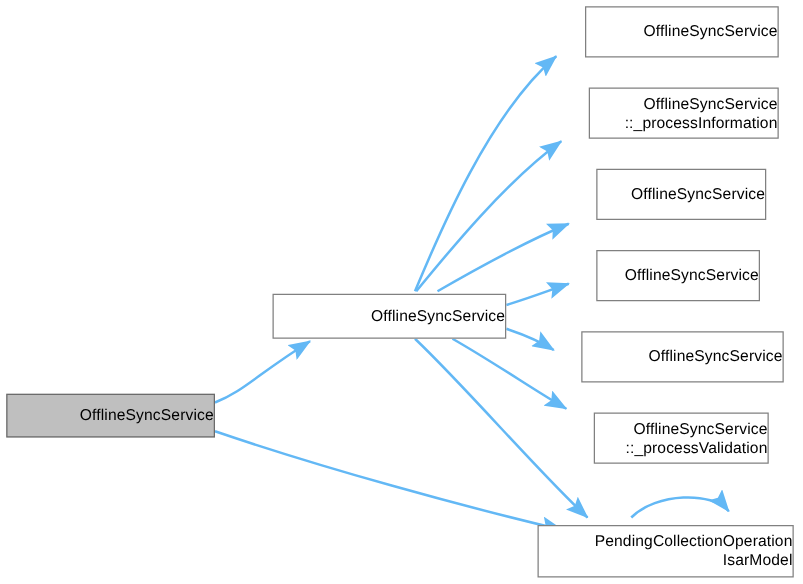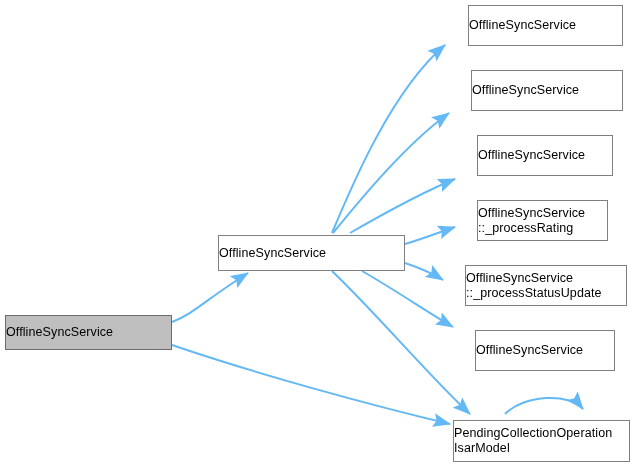--- a/index.html
+++ b/index.html
@@ -22,21 +22,21 @@
     width: 642px;
     height: 467px;
   }
   .node {
     position: absolute;
     box-sizing: border-box;
     border: 1px solid #808080;
     background: #ffffff;
     display: flex;
     flex-direction: column;
-    align-items: flex-start;
+    align-items: flex-end;
     justify-content: center;
     color: #000000;
     font-size: 12.5px;
     line-height: 15px;
     letter-spacing: 0.1px;
     white-space: nowrap;
     z-index: 5;
   }
   .node.root {
     background: #bfbfbf;
@@ -76,34 +76,34 @@
         <span class="ln">OfflineSyncService</span>
       </div>
       <div class="node" style="left: 218px; top: 235px; width: 187px; height: 36px;">
         <span class="ln">OfflineSyncService</span>
       </div>
       <div class="node" style="left: 468px; top: 5px; width: 155px; height: 41px;">
         <span class="ln">OfflineSyncService</span>
       </div>
       <div class="node" style="left: 471px; top: 70px; width: 152px; height: 41px;">
         <span class="ln">OfflineSyncService</span>
+        <span class="ln">::_processInformation</span>
       </div>
       <div class="node" style="left: 477px; top: 135px; width: 136px; height: 41px;">
         <span class="ln">OfflineSyncService</span>
       </div>
       <div class="node" style="left: 477px; top: 200px; width: 131px; height: 41px;">
         <span class="ln">OfflineSyncService</span>
-        <span class="ln">::_processRating</span>
       </div>
       <div class="node" style="left: 465px; top: 265px; width: 162px; height: 41px;">
         <span class="ln">OfflineSyncService</span>
-        <span class="ln">::_processStatusUpdate</span>
       </div>
       <div class="node" style="left: 475px; top: 330px; width: 140px; height: 41px;">
         <span class="ln">OfflineSyncService</span>
+        <span class="ln">::_processValidation</span>
       </div>
-      <div class="node" style="left: 453px; top: 420px; width: 177px; height: 42px;">
+      <div class="node" style="left: 430px; top: 420px; width: 205px; height: 42px;">
         <span class="ln">PendingCollectionOperation</span>
         <span class="ln">IsarModel</span>
       </div>
     </div>
 
 </div>
 
 </body></html>

